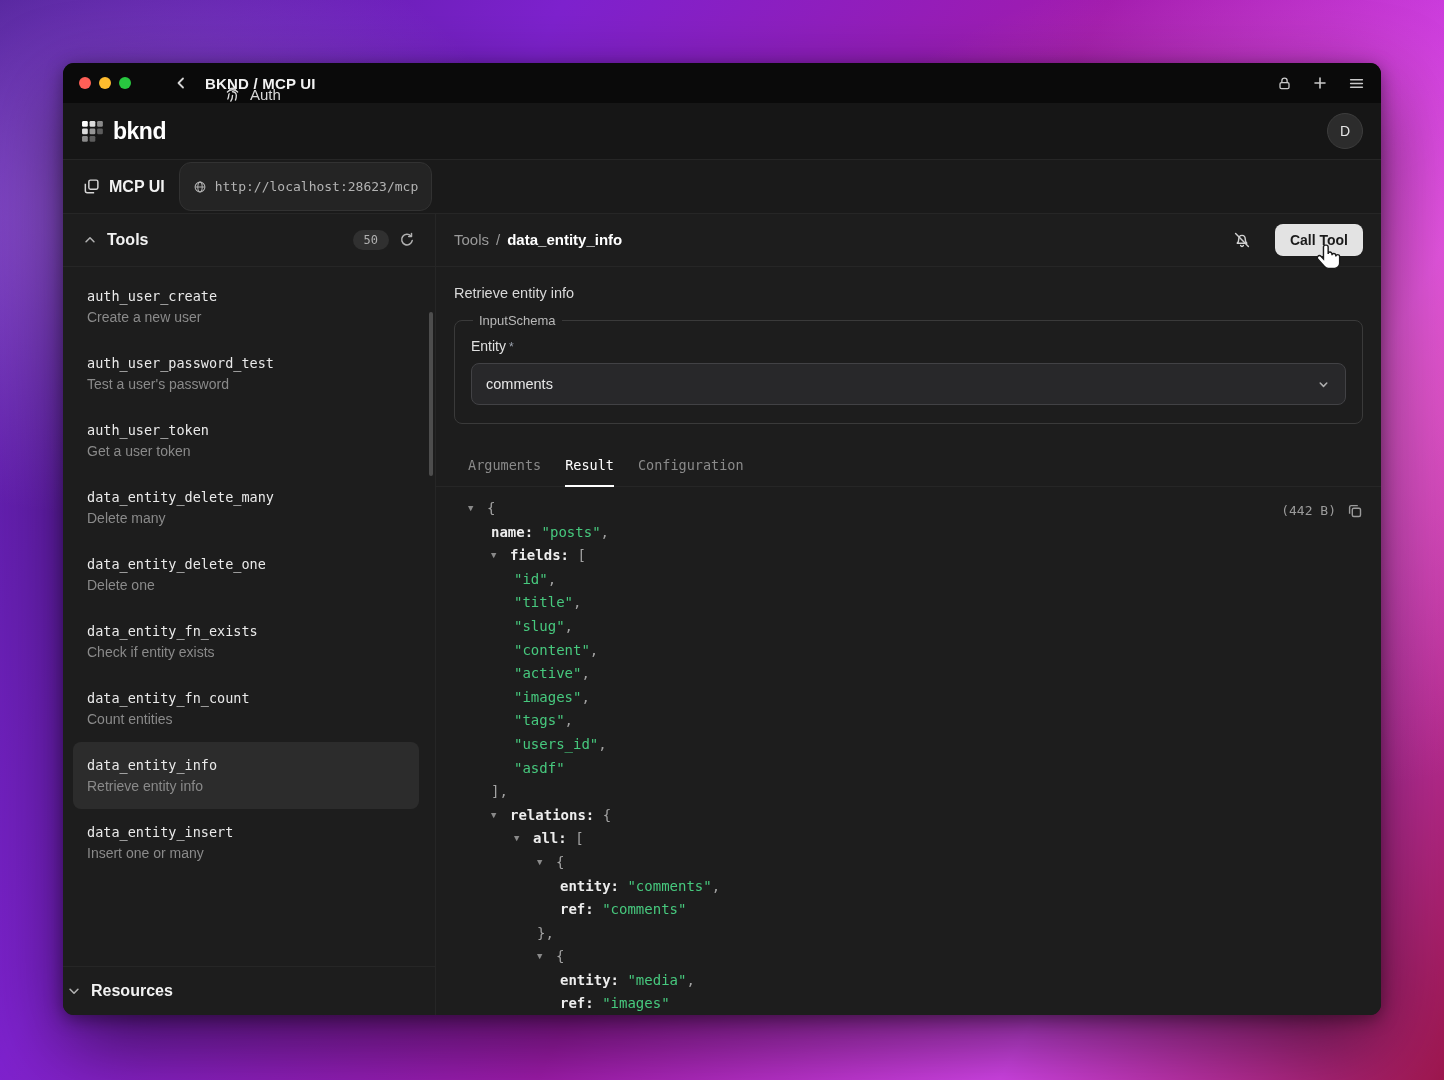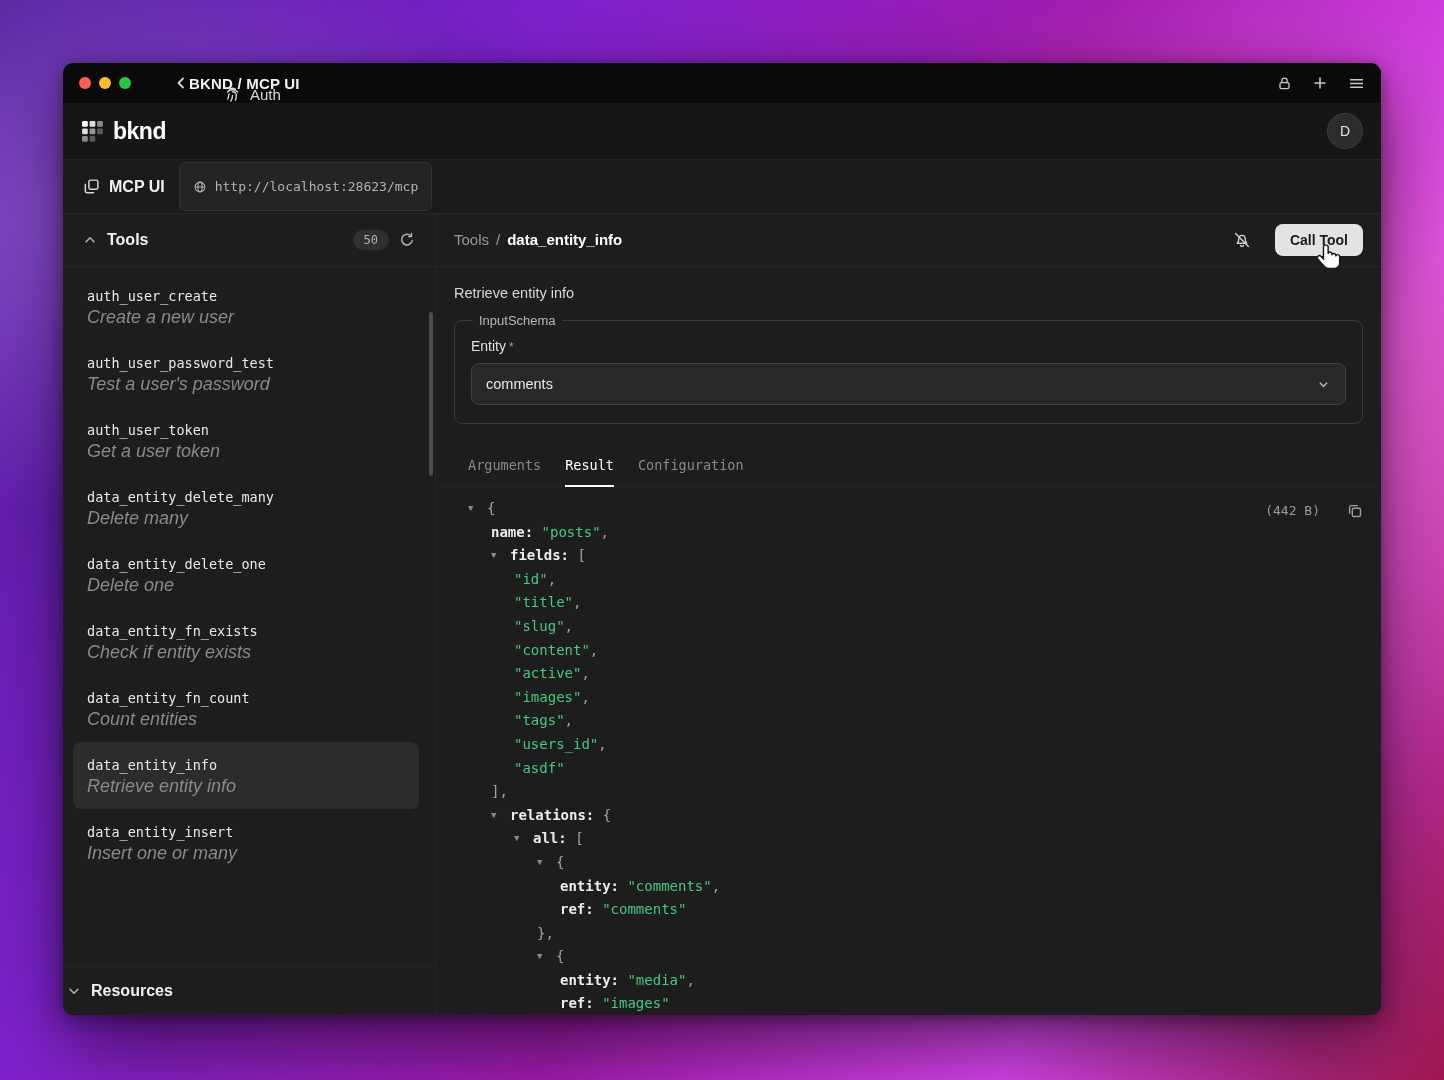--- a/index.html
+++ b/index.html
@@ -23,49 +23,49 @@
   }
 
   
   .titlebar { height:40px; flex:none; background:#0a0a0a; display:flex; align-items:center; padding:0 16px; }
   .traffic { display:flex; gap:8px; }
   .dot { width:12px; height:12px; border-radius:50%; }
   .dot.red { background:var(--traffic-red,#ff5f57); }
   .dot.yellow { background:var(--traffic-yellow,#febc2e); }
   .dot.green { background:var(--traffic-green,#28c840); }
   .tb-back { margin-left:42px; color:#d4d4d4; display:flex; align-items:center; }
-  .tb-title { font-size:15px; font-weight:600; color:#f2f2f2; letter-spacing:.2px; }
+  .tb-title { margin-left:16px; font-size:15px; font-weight:600; color:#f2f2f2; letter-spacing:.2px; }
   .tb-actions { margin-left:auto; display:flex; gap:20px; align-items:center; color:#c9c9c9; }
   .icon-btn { display:flex; align-items:center; justify-content:center; }
 
   
   .navbar { height:57px; flex:none; background:#161616; border-bottom:1px solid #262626; display:flex; align-items:center; padding:0 18px; }
   .brand { display:flex; align-items:center; gap:9px; }
   .brand-text { font-size:23px; font-weight:700; color:#ffffff; letter-spacing:-.5px; }
   .nav-items { display:flex; gap:56px; margin-left:58px;flex-direction:column; }
   .nav-item { display:flex; align-items:center; gap:9px; color:#d9d9d9; font-size:15px; cursor:default; }
   .avatar { margin-left:auto; width:36px; height:36px; border-radius:50%; background:#2c2c2c; border:1px solid #3d3d3d; display:flex; align-items:center; justify-content:center; font-size:14px; color:#e5e5e5; }
 
   
   .subheader { height:54px; flex:none; background:#1a1a1a; border-bottom:1px solid #262626; display:flex; align-items:center; padding:0 20px; gap:14px; }
   .sub-title { display:flex; align-items:center; gap:9px; font-size:16px; font-weight:700; color:#f2f2f2; }
-  .url-pill { display:flex; align-items:center; gap:8px; background:#242424; border:1px solid #323232; border-radius:6px; padding:16px 13px; color:#b3b3b3; font-size:13px;justify-content:center; }
+  .url-pill { display:flex; align-items:center; gap:8px; background:#242424; border:1px solid #323232; border-radius:12px; padding:16px 13px; color:#b3b3b3; font-size:13px;justify-content:center; }
 
   
   .content { flex:1; display:flex; min-height:0; }
 
   .sidebar { width:373px; flex:none; border-right:1px solid #262626; display:flex; flex-direction:column; position:relative; background:#1d1d1d; }
   .sidebar-header { height:53px; flex:none; display:flex; align-items:center; padding:0 20px; gap:10px; border-bottom:1px solid #262626; }
   .section-title { font-size:16px; font-weight:700; color:#f2f2f2; }
   .count-badge { margin-left:auto; background:#303030; color:#b0b0b0; font-size:12px; padding:3px 11px; border-radius:999px; }
   .tools-list { flex:1; overflow:hidden; padding-top:6px; }
   .tool-item { margin:0 16px 0 10px; padding:14px 14px; border-radius:8px; }
   .tool-item.selected { background:#2c2c2c; }
   .tool-name { font-family:"DejaVu Sans Mono","Liberation Mono",monospace; font-size:13.5px; color:#eaeaea; line-height:19px; }
-  .tool-desc { font-size:18px; color:#8a8a8a; line-height:17px; margin-top:3px;font-style:italic; }
+  .tool-desc { font-size:14px; color:#8a8a8a; line-height:17px; margin-top:3px; }
   .sidebar-footer { flex:none; height:49px; border-top:1px solid #262626; display:flex; align-items:center; padding:0 4px; gap:10px; }
   .scroll-thumb { position:absolute; right:2px; top:98px; width:4px; height:164px; background:#4d4d4d; border-radius:2px; }
 
   .main { flex:1; min-width:0; display:flex; flex-direction:column; background:#1d1d1d; }
   .main-header { height:53px; flex:none; display:flex; align-items:center; padding:0 18px; border-bottom:1px solid #262626; }
   .crumb-sec { color:#9a9a9a; font-size:15px; }
   .crumb-sep { color:#9a9a9a; font-size:15px; margin:0 7px; }
   .crumb-cur { color:#ffffff; font-size:15px; font-weight:700; }
   .header-actions { margin-left:auto; display:flex; align-items:center; gap:24px; color:#cfcfcf; }
   .call-tool-btn { background:#e3e3e3; color:#1a1a1a; font-size:14px; font-weight:600; border:none; border-radius:8px; padding:8px 15px; cursor:pointer; font-family:"Liberation Sans",sans-serif; }
@@ -78,21 +78,21 @@
   .required-mark { color:#9ca3af; font-size:12px; margin-left:3px; }
   .select { height:42px; background:#28282a; border:1px solid #424245; border-radius:8px; display:flex; align-items:center; justify-content:space-between; padding:0 14px; color:#e8e8e8; font-size:14.5px; cursor:pointer; }
 
   .tabs { display:flex; gap:24px; padding-left:32px; margin-top:24px; border-bottom:1px solid #262626; font-family:"DejaVu Sans Mono","Liberation Mono",monospace; font-size:13.5px; }
   .tab { padding:9px 0 13px; color:#8a8a8a; position:relative; cursor:pointer; }
   .tab.active { color:#ffffff; }
   .tab.active::after { content:""; position:absolute; left:0; right:0; bottom:-1px; height:2px; background:#ffffff; }
 
   .result { position:relative; flex:1; min-height:0; overflow:hidden; padding-top:10px;
             font-family:"DejaVu Sans Mono","Liberation Mono",monospace; font-size:14px; line-height:23.6px; }
-  .result-meta { position:absolute; right:18px; top:12px; display:flex; align-items:center; gap:27px; color:#9b9b9b; font-size:13px; }
+  .result-meta { position:absolute; right:18px; top:12px; display:flex; align-items:center; gap:11px; color:#9b9b9b; font-size:13px; }
   .json-line { white-space:pre; }
   .tw { display:inline-block; width:19px; color:#8a8a8a; font-size:9px; vertical-align:2px; }
   .jk { color:#ededed; font-weight:700; }
   .js { color:var(--string-green,#47c97e); }
   .jp { color:#a3a3a3; }
 
   .cursor-overlay { position:absolute; left:1314px; top:243px; z-index:50; pointer-events:none; }
 
   svg.ic { display:block; }
 </style>

